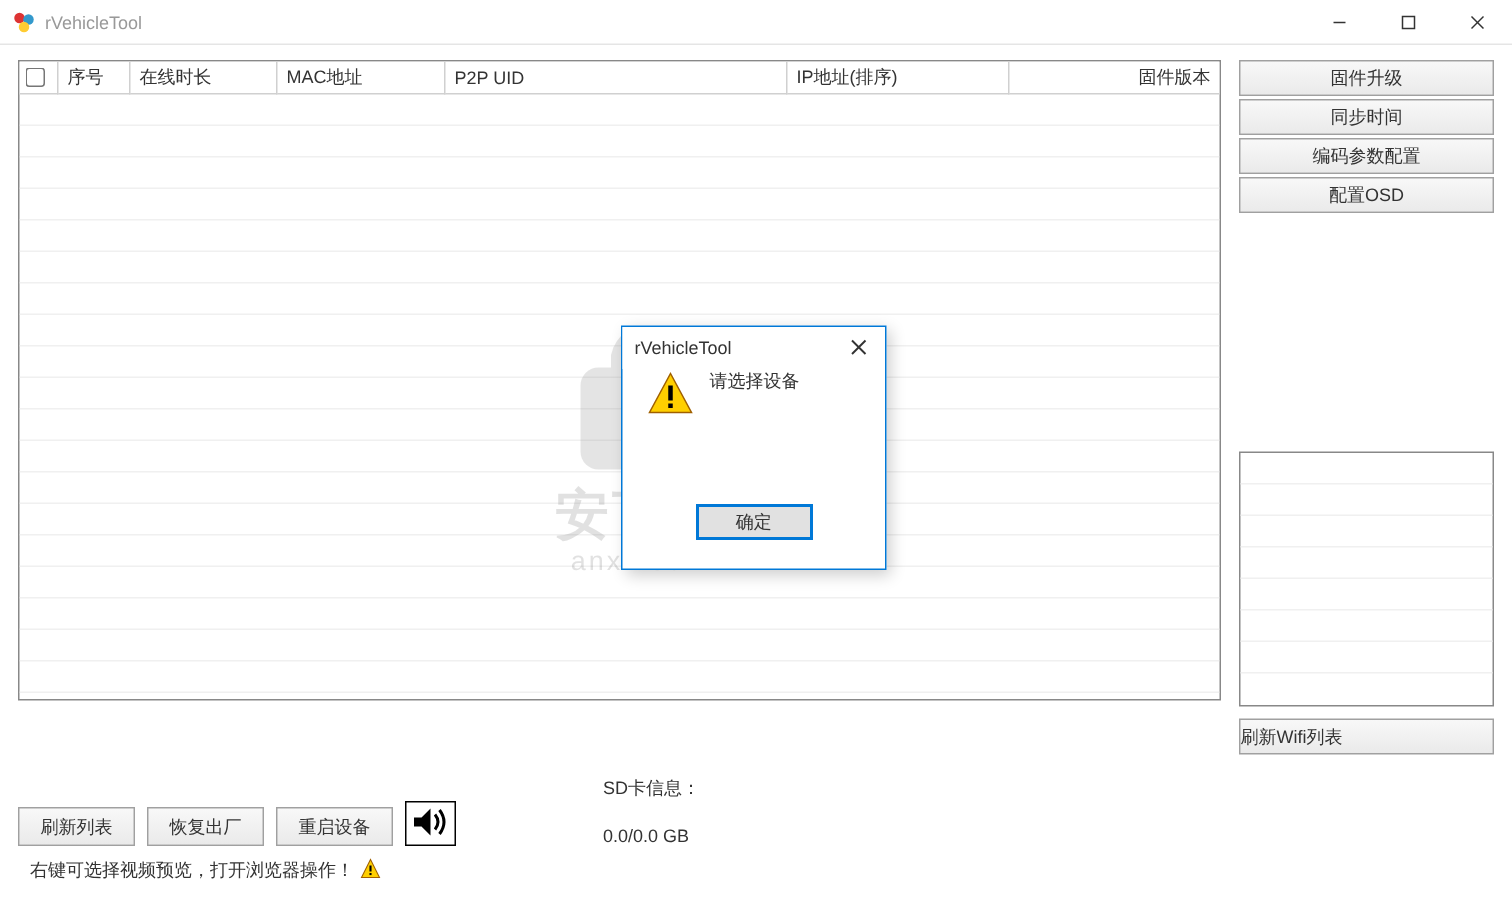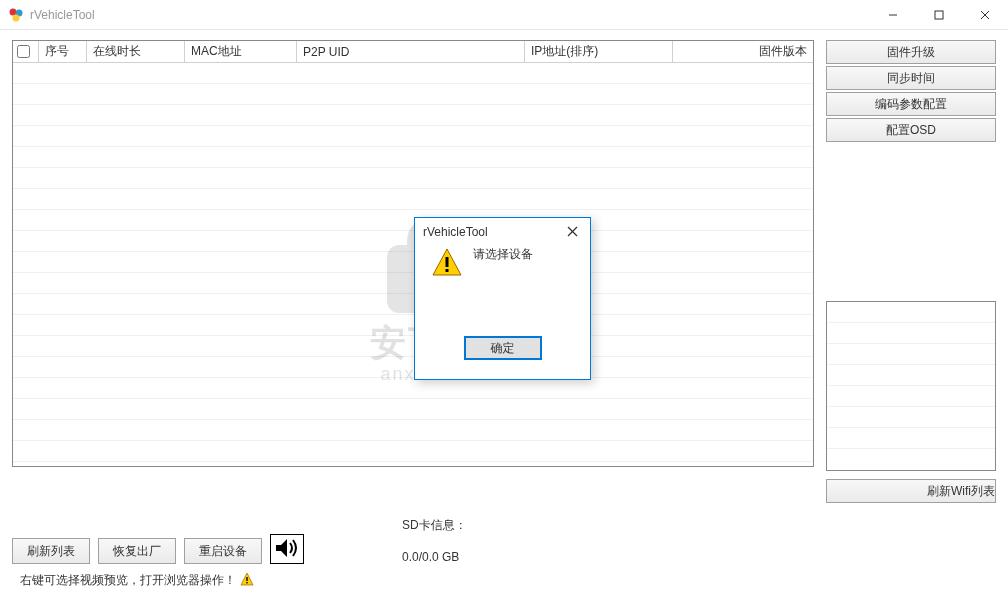--- a/index.html
+++ b/index.html
@@ -91,21 +91,21 @@
   border-bottom: 1px solid #d0d0d0;
   height: 22px; display:flex; align-items:center; padding:0 6px;
 }
 .wifi-th:last-child { border-right: none; }
 .wifi-row { height: 21px; border-bottom: 1px solid #f0f0f0; }
 .refresh-wifi {
   height: 24px;
   background: linear-gradient(#f8f8f8,#eaeaea);
   border: 1px solid #a0a0a0;
   margin-top: 8px;
-  display:flex; align-items:center; justify-content:flex-end;
+  display:flex; align-items:center; justify-content:flex-start;
 }
 .bottom-bar {
   display: flex;
   align-items: flex-end;
   padding: 8px 12px 4px 12px;
   gap: 8px;
 }
 .btn {
   height: 26px;
   padding: 0 14px;

